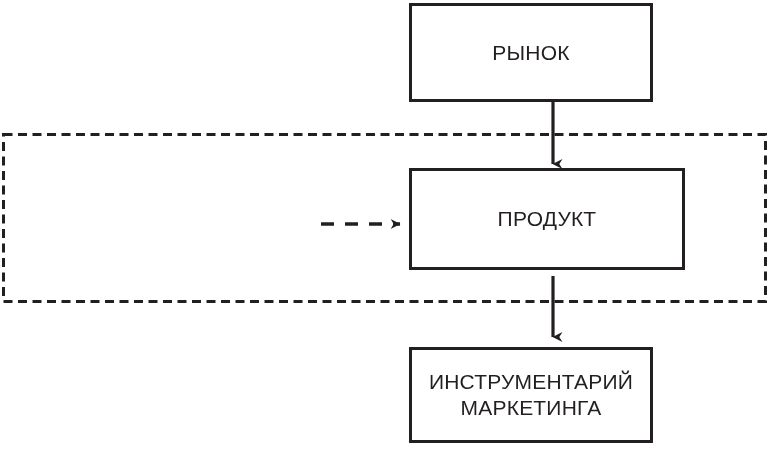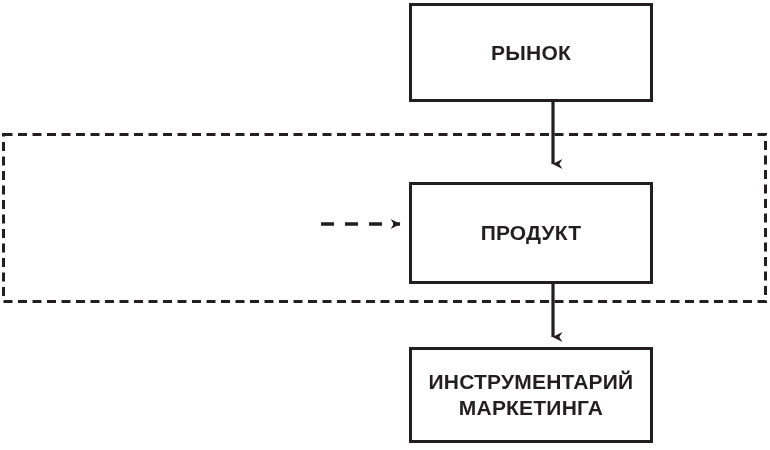--- a/index.html
+++ b/index.html
@@ -29,37 +29,37 @@
     box-sizing: border-box;
     border: 3px solid #231f20;
     background: #ffffff;
     display: flex;
     align-items: center;
     justify-content: center;
     text-align: center;
     z-index: 3;
   }
   .node-label {
-    font-weight: bold;
+    font-weight: normal;
     font-size: 21px;
     line-height: 26px;
     letter-spacing: 0.2px;
     color: #231f20;
     white-space: pre-line;
   }
   #box-market {
     left: 409px;
     top: 3px;
     width: 244px;
     height: 99px;
   }
   #box-product {
     left: 409px;
-    top: 182px;
-    width: 244px;
+    top: 168px;
+    width: 276px;
     height: 102px;
   }
   #box-toolkit {
     left: 409px;
     top: 347px;
     width: 244px;
     height: 96px;
   }
   #side-text {
     position: absolute;

